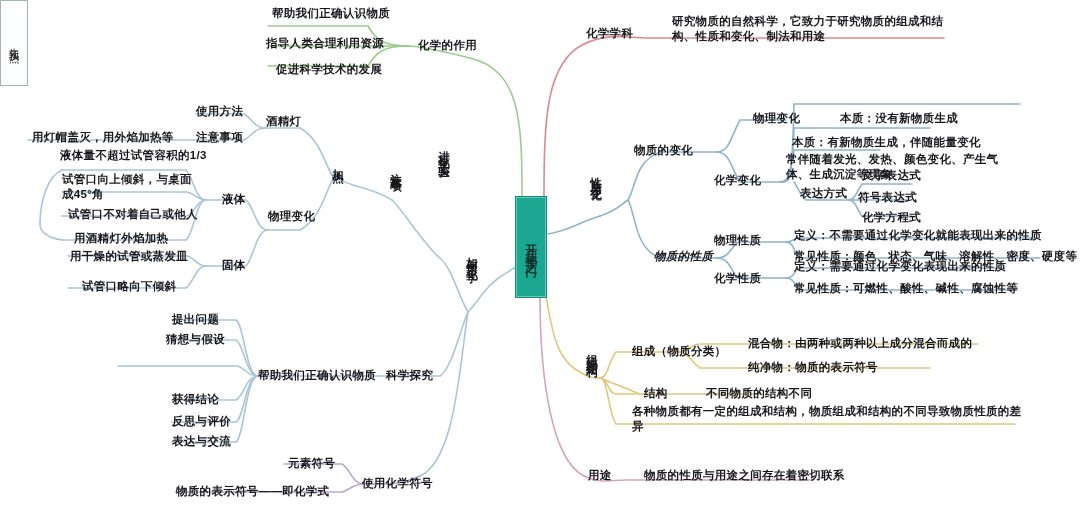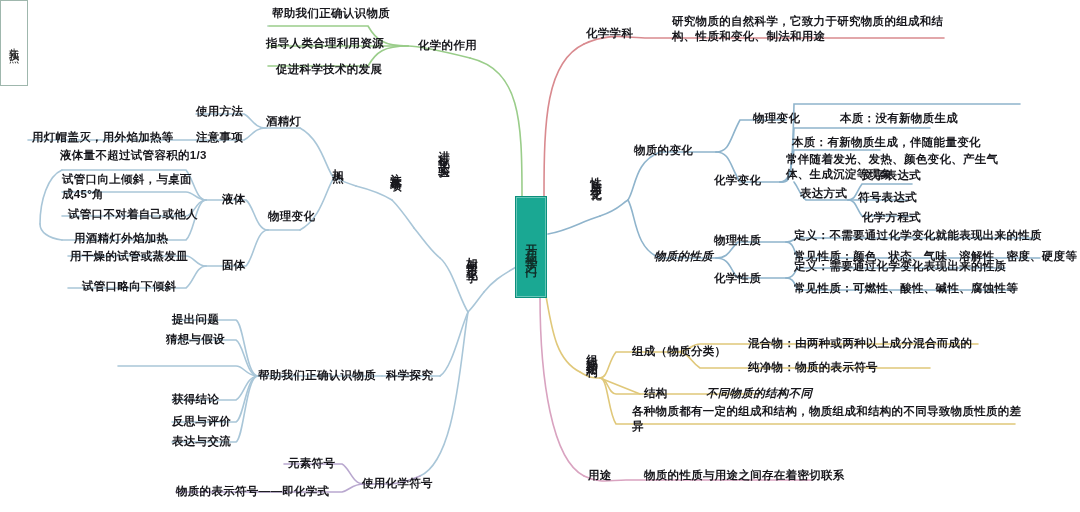--- a/index.html
+++ b/index.html
@@ -216,21 +216,21 @@
   <div class="node" style="left:714px;top:271px;">化学性质</div>
   <div class="node" style="left:794px;top:259px;">定义：需要通过化学变化表现出来的性质</div>
   <div class="node" style="left:794px;top:281px;">常见性质：可燃性、酸性、碱性、腐蚀性等</div>
 
   <div class="vert node" style="left:586px;top:345px;height:100px;">组成和结构</div>
   <div class="node" style="left:632px;top:344px;">组成（物质分类）</div>
   <div class="node" style="left:748px;top:336px;">混合物：由两种或两种以上成分混合而成的</div>
   <div class="node" style="left:748px;top:360px;">纯净物：物质的表示符号</div>
 
   <div class="node" style="left:644px;top:386px;">结构</div>
-  <div class="node" style="left:706px;top:386px;font-style:italic;">不同物质的结构不同</div>
+  <div class="node" style="left:706px;top:386px;">不同物质的结构不同</div>
 
   <div class="node wrap" style="left:632px;top:404px;width:396px;">各种物质都有一定的组成和结构，物质组成和结构的不同导致物质性质的差异</div>
 
   <div class="node" style="left:588px;top:468px;font-family:Liberation Serif, serif;">用途</div>
   <div class="node" style="left:644px;top:468px;">物质的性质与用途之间存在着密切联系</div>
 
   <div class="vert node" style="left:466px;top:248px;height:130px;">如何学习化学</div>
 
   <div class="vert node" style="left:438px;top:142px;height:120px;">进行化学实验</div>
   <div class="vert node" style="left:390px;top:163px;height:88px;">注意事项</div>

